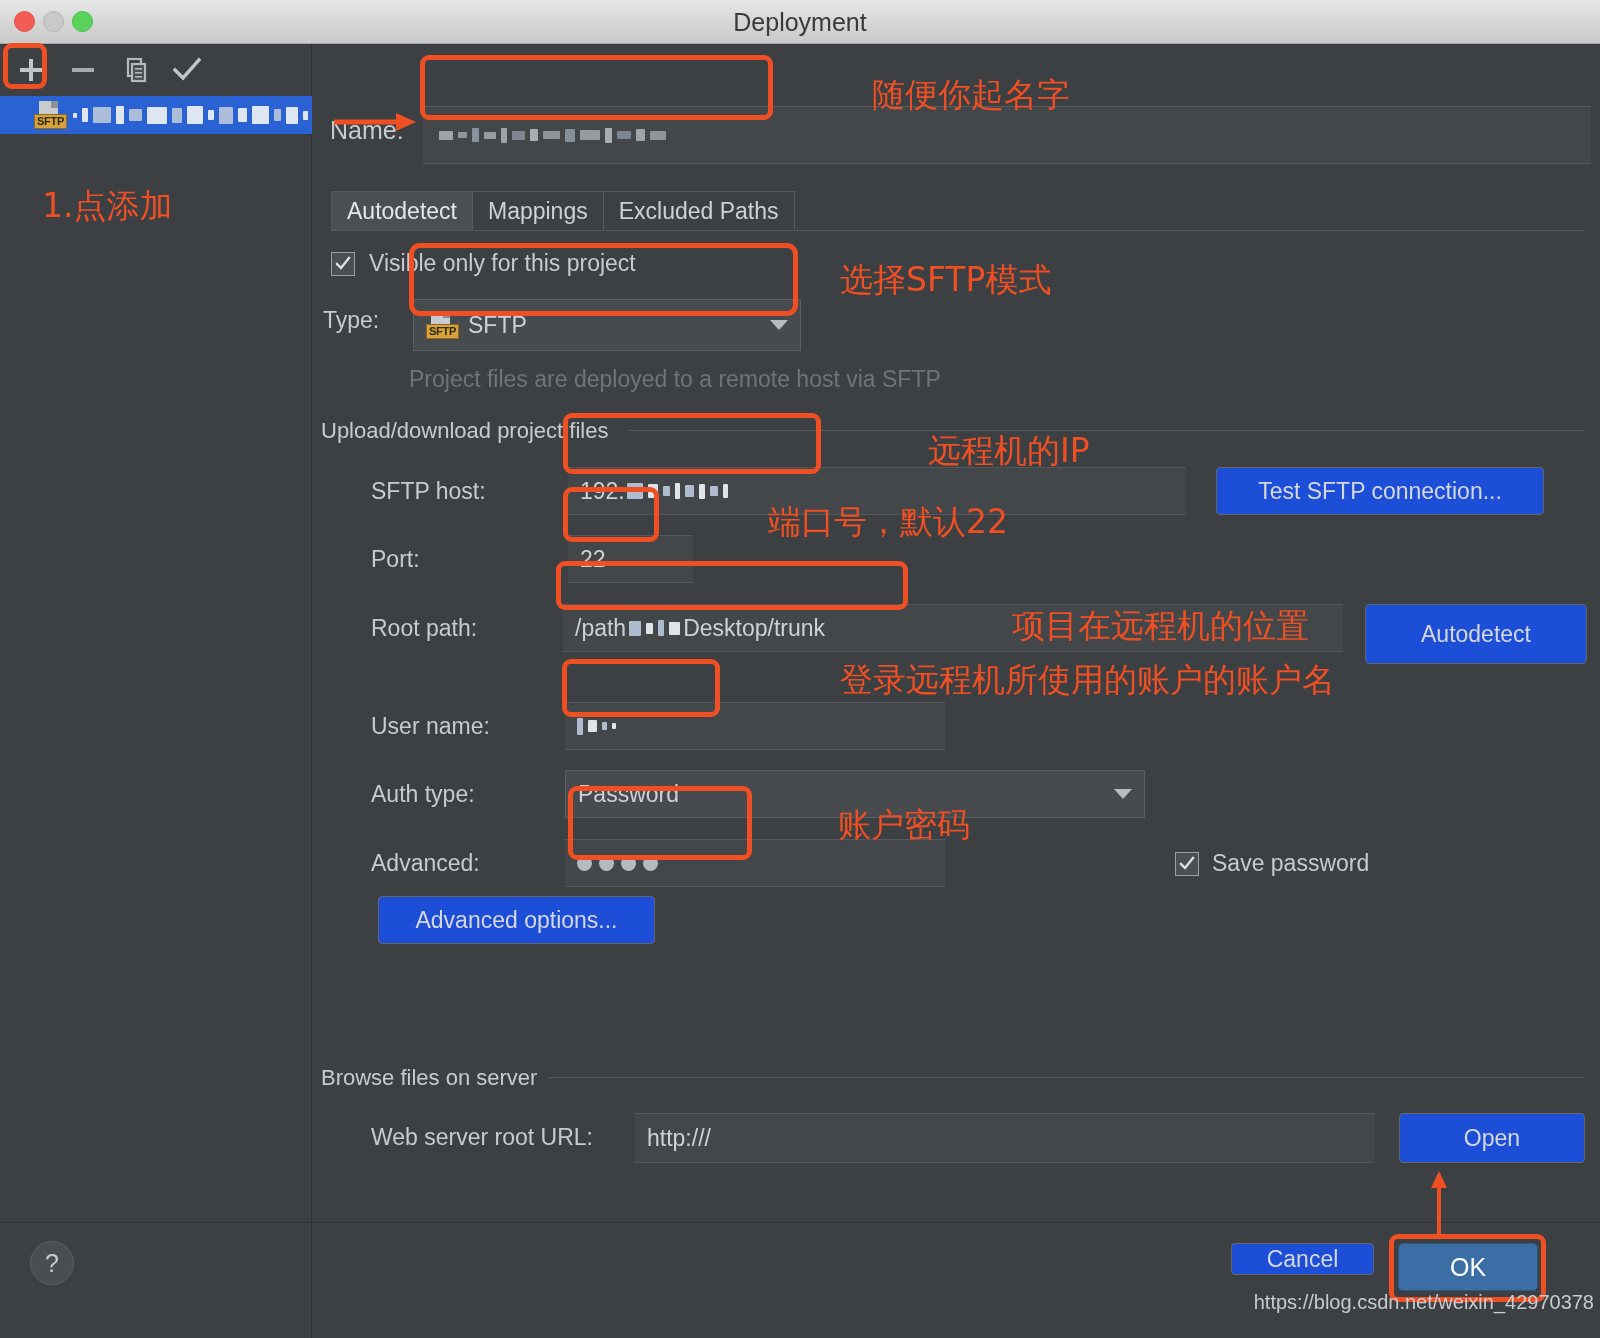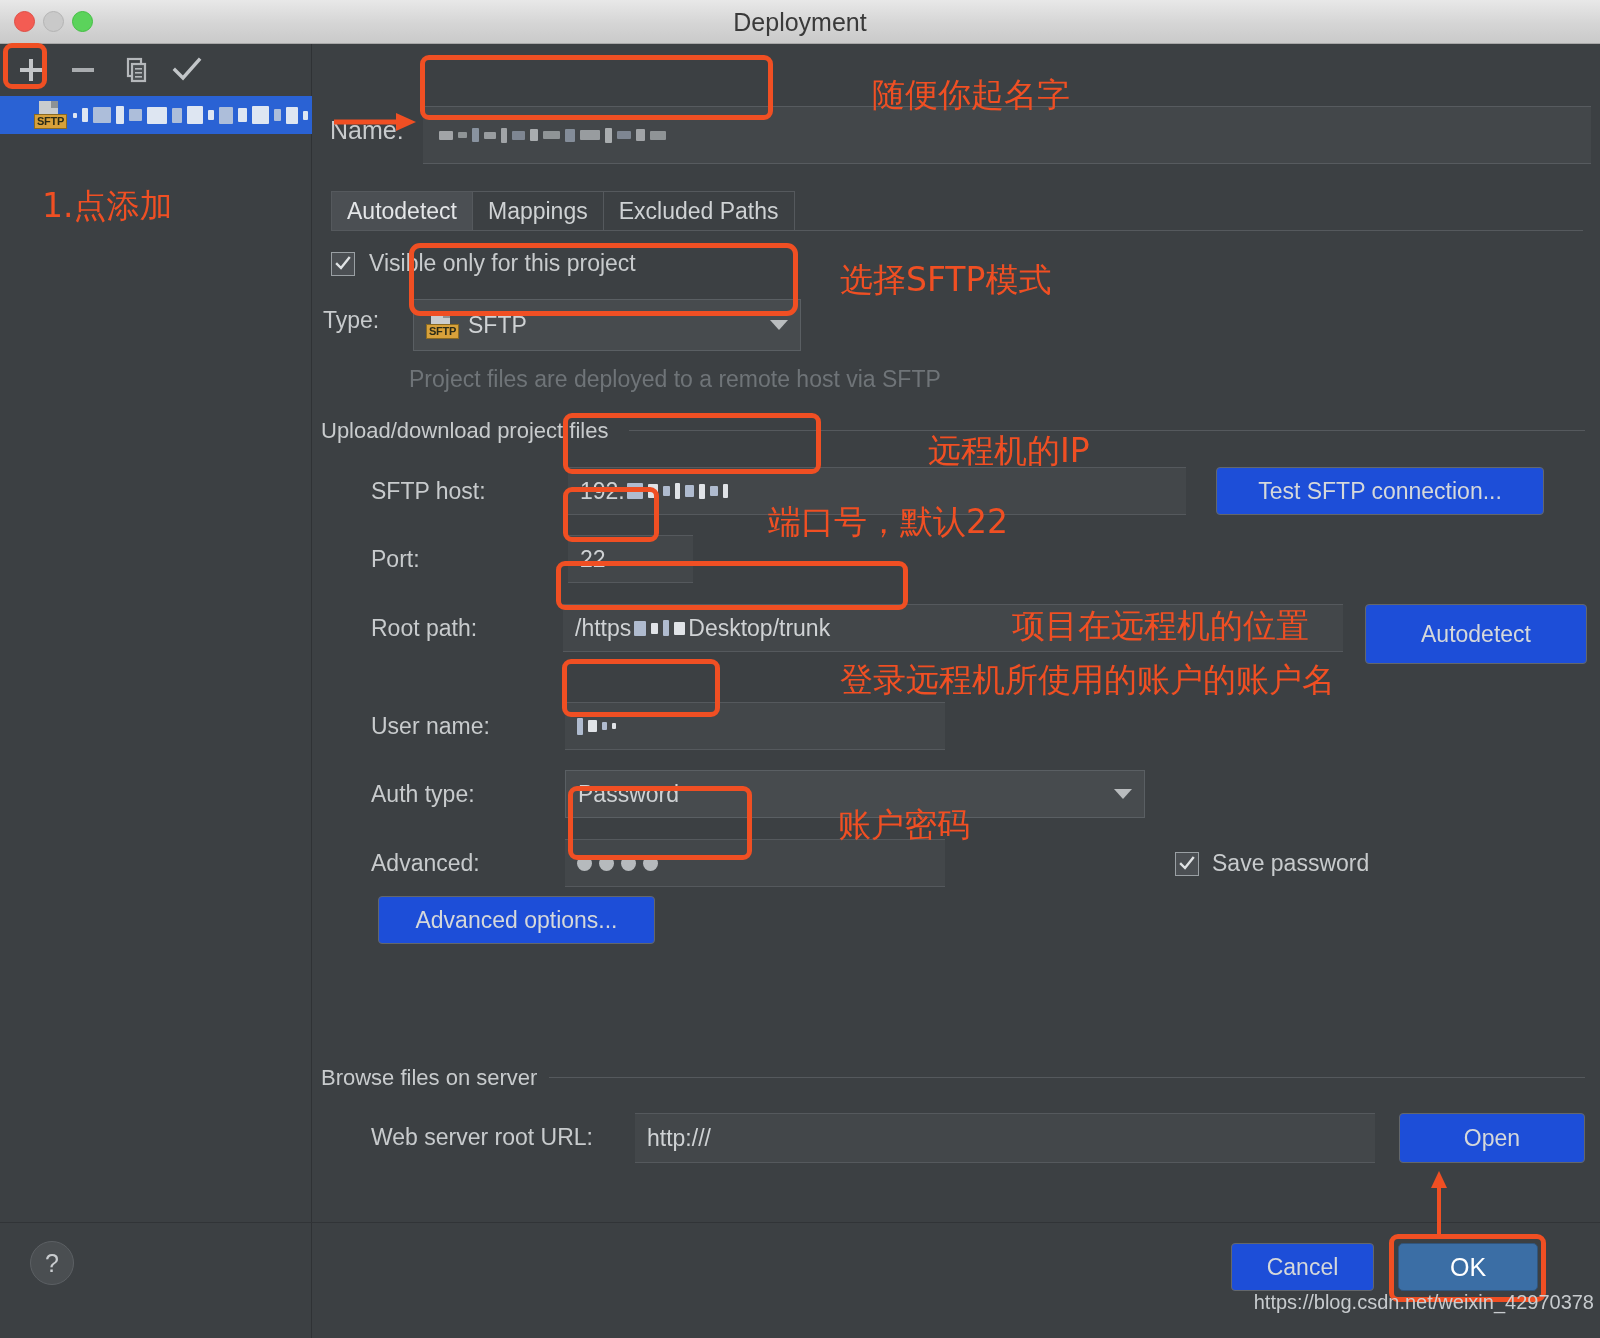--- a/index.html
+++ b/index.html
@@ -311,21 +311,21 @@
         <span class="rb" style="width:5px;height:14px;"></span>
       </span>
     </div>
     <div class="btn" style="position:absolute; left:903px; top:423px; width:328px; height:48px;">Test SFTP connection...</div>
 
     <div class="lbl" style="position:absolute; left:58px; top:502px;">Port:</div>
     <div class="field flat" style="position:absolute; left:255px; top:491px; width:125px; height:48px;">22</div>
 
     <div class="lbl" style="position:absolute; left:58px; top:571px;">Root path:</div>
     <div class="field flat" style="position:absolute; left:250px; top:560px; width:780px; height:48px; gap:0;">
-      <span>/https</span>
+      <span>/path</span>
       <span class="redact-row" style="margin:0 3px;">
         <span class="rb rb-d" style="width:12px;height:15px;"></span>
         <span class="rb" style="width:7px;height:11px;"></span>
         <span class="rb rb-d" style="width:6px;height:16px;"></span>
         <span class="rb" style="width:11px;height:13px;"></span>
       </span>
       <span>Desktop/trunk</span>
     </div>
     <div class="btn" style="position:absolute; left:1052px; top:560px; width:222px; height:60px;">Autodetect</div>
 
@@ -369,21 +369,21 @@
     <div class="section-line" style="position:absolute; left:236px; top:1033px; width:1036px;"></div>
 
     <div class="lbl" style="position:absolute; left:58px; top:1080px;">Web server root URL:</div>
     <div class="field flat" style="position:absolute; left:322px; top:1069px; width:740px; height:50px;">http:///</div>
     <div class="btn" style="position:absolute; left:1086px; top:1069px; width:186px; height:50px;">Open</div>
 
   </div>
 
   <div class="footer-sep"></div>
   <div class="help-btn">?</div>
-  <div class="btn" style="position:absolute; left:1231px; top:1243px; width:143px; height:48px;">Cancel</div>
+  <div class="btn" style="position:absolute; left:1231px; top:1243px; width:143px; height:32px;">Cancel</div>
   <div class="btn-primary" style="position:absolute; left:1398px; top:1243px; width:140px; height:48px;">OK</div>
 
   <div class="hl" style="left:3px; top:43px; width:44px; height:46px;"></div>
   <div class="hl" style="left:420px; top:55px; width:353px; height:65px;"></div>
   <div class="hl" style="left:409px; top:243px; width:389px; height:73px; border-radius:11px;"></div>
   <div class="hl" style="left:563px; top:413px; width:258px; height:61px;"></div>
   <div class="hl" style="left:563px; top:487px; width:96px; height:55px;"></div>
   <div class="hl" style="left:556px; top:561px; width:352px; height:49px;"></div>
   <div class="hl" style="left:562px; top:659px; width:158px; height:58px;"></div>
   <div class="hl" style="left:568px; top:786px; width:184px; height:74px;"></div>

